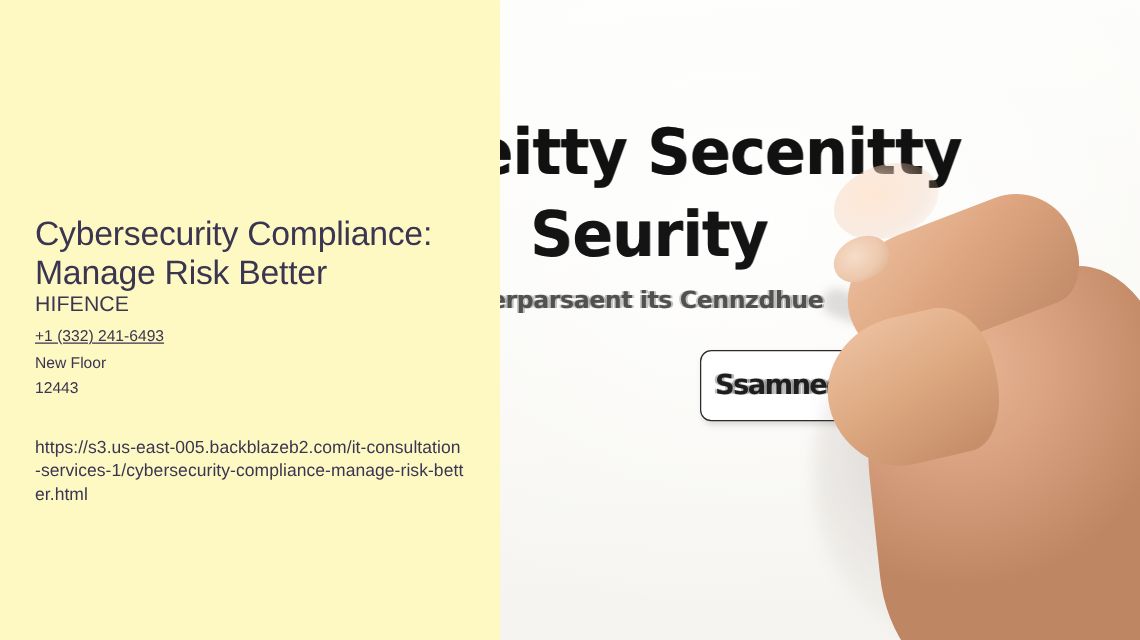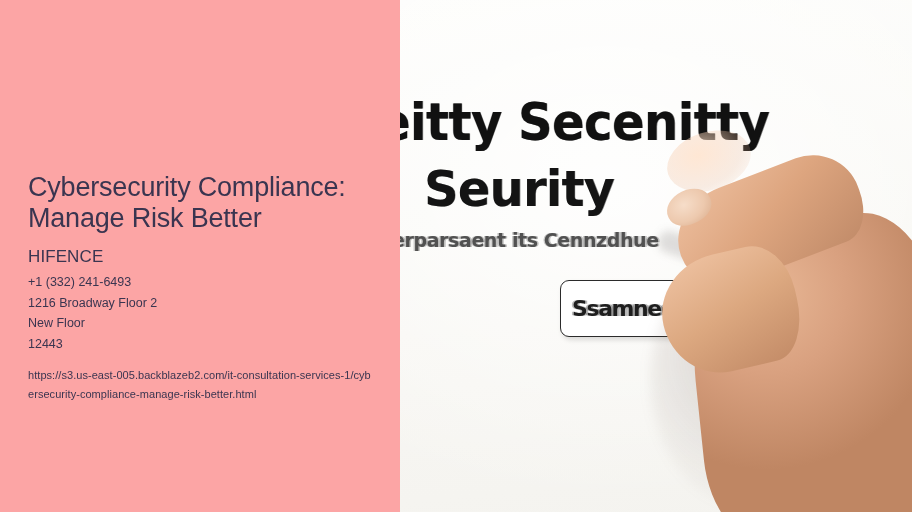--- a/index.html
+++ b/index.html
@@ -16,21 +16,21 @@
     position:relative;
     width:912px; height:512px;
     overflow:hidden;
   }
 
   
   #left-panel {
     position:absolute;
     left:0; top:0;
     width:400px; height:512px;
-    background:#fca5a5;
+    background:#fef9c3;
     overflow:hidden;
     z-index:3;
   }
 
   #left-inner {
     position:absolute;
     left:28px;
     top:172px;
     width:372px;
   }
@@ -39,40 +39,39 @@
     font-size:27px;
     line-height:31px;
     font-weight:400;
     color:#3a3550;
     letter-spacing:-0.2px;
     white-space:pre-wrap;
     width:395px;
   }
 
   #brand-name {
-    margin-top:13px;
     font-size:17px;
     line-height:20px;
     font-weight:400;
     color:#3a3550;
     letter-spacing:0.1px;
   }
 
   .contact-line {
     font-size:12.5px;
     line-height:20.5px;
     font-weight:400;
     color:#3a3550;
     letter-spacing:0px;
   }
-  #contact-phone { margin-top:5px; }
+  #contact-phone { margin-top:5px;text-decoration:underline; }
 
   #source-url {
-    margin-top:12px;
-    font-size:11px;
+    margin-top:27px;
+    font-size:14px;
     line-height:19px;
     font-weight:400;
     color:#3a3550;
     letter-spacing:0.05px;
     width:345px;
     word-break:break-all;
   }
 
   
   #right-panel {
@@ -331,21 +330,20 @@
 
   <div id="left-panel">
     <div id="left-inner">
 
       <h1 id="page-title">Cybersecurity Compliance: Manage Risk Better</h1>
 
       <div id="brand-name">HIFENCE</div>
 
       <div class="contact-line" id="contact-phone">+1 (332) 241-6493</div>
 
-      <div class="contact-line" id="contact-address">1216 Broadway Floor 2</div>
 
       <div class="contact-line" id="contact-city">New Floor</div>
 
       <div class="contact-line" id="contact-zip">12443</div>
 
       <div id="source-url">https://s3.us-east-005.backblazeb2.com/it-consultation-services-1/cybersecurity-compliance-manage-risk-better.html</div>
 
     </div>
   </div>
 

